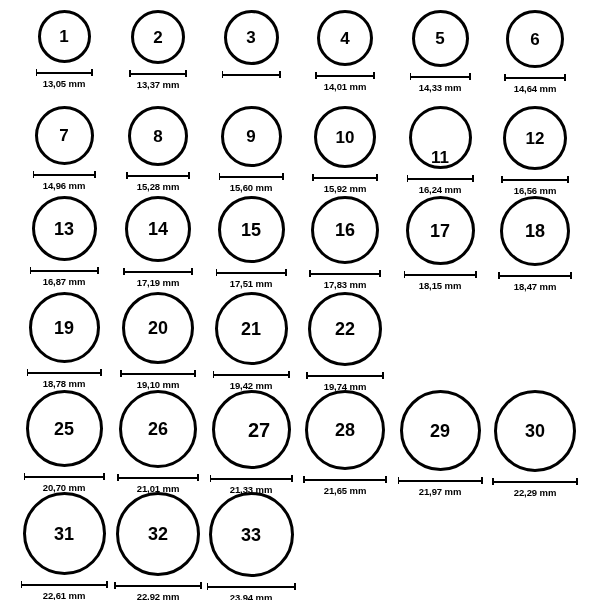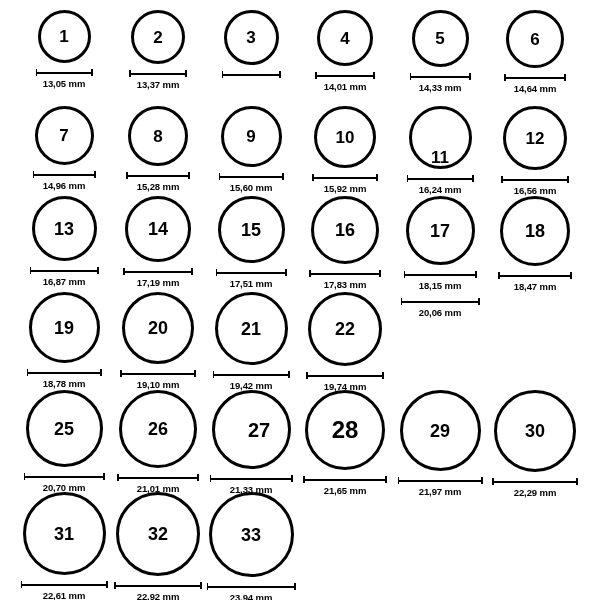--- a/index.html
+++ b/index.html
@@ -362,28 +362,20 @@
       <div class="dim-wrap" style="margin-top: 6px;">
         <div class="dim-line" style="width: 78px;">
           <span class="bar"></span>
           <span class="tick left"></span>
           <span class="tick right"></span>
         </div>
         <div class="dim-text">19,74 mm</div>
       </div>
     </div>
     <div class="ring-cell" style="left: 395px; top: 292px; width: 90px;">
-      <div class="dim-wrap" style="margin-top: 6px;">
-        <div class="dim-line" style="width: 79px;">
-          <span class="bar"></span>
-          <span class="tick left"></span>
-          <span class="tick right"></span>
-        </div>
-        <div class="dim-text">20,06 mm</div>
-      </div>
     </div>
     <div class="ring-cell" style="left: 19px; top: 390px; width: 90px;">
       <div class="ring-circle" style="width: 77px; height: 77px;">
         <span class="ring-size-label" style="font-size: 18px;">25</span>
       </div>
       <div class="dim-wrap" style="margin-top: 6px;">
         <div class="dim-line" style="width: 81px;">
           <span class="bar"></span>
           <span class="tick left"></span>
           <span class="tick right"></span>
@@ -412,21 +404,21 @@
         <div class="dim-line" style="width: 83px;">
           <span class="bar"></span>
           <span class="tick left"></span>
           <span class="tick right"></span>
         </div>
         <div class="dim-text">21,33 mm</div>
       </div>
     </div>
     <div class="ring-cell" style="left: 300px; top: 390px; width: 90px;">
       <div class="ring-circle" style="width: 80px; height: 80px;">
-        <span class="ring-size-label" style="font-size: 24px;">28</span>
+        <span class="ring-size-label" style="font-size: 18px;">28</span>
       </div>
       <div class="dim-wrap" style="margin-top: 6px;">
         <div class="dim-line" style="width: 84px;">
           <span class="bar"></span>
           <span class="tick left"></span>
           <span class="tick right"></span>
         </div>
         <div class="dim-text">21,65 mm</div>
       </div>
     </div>

